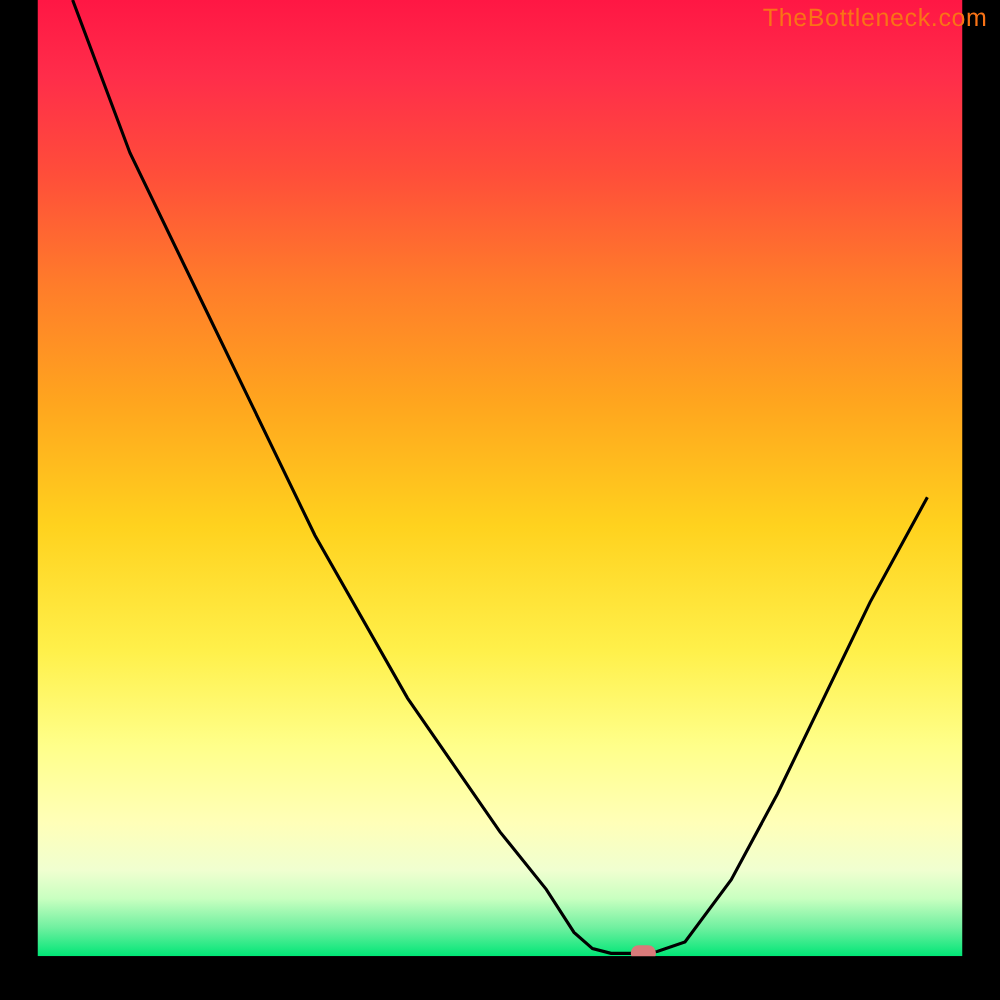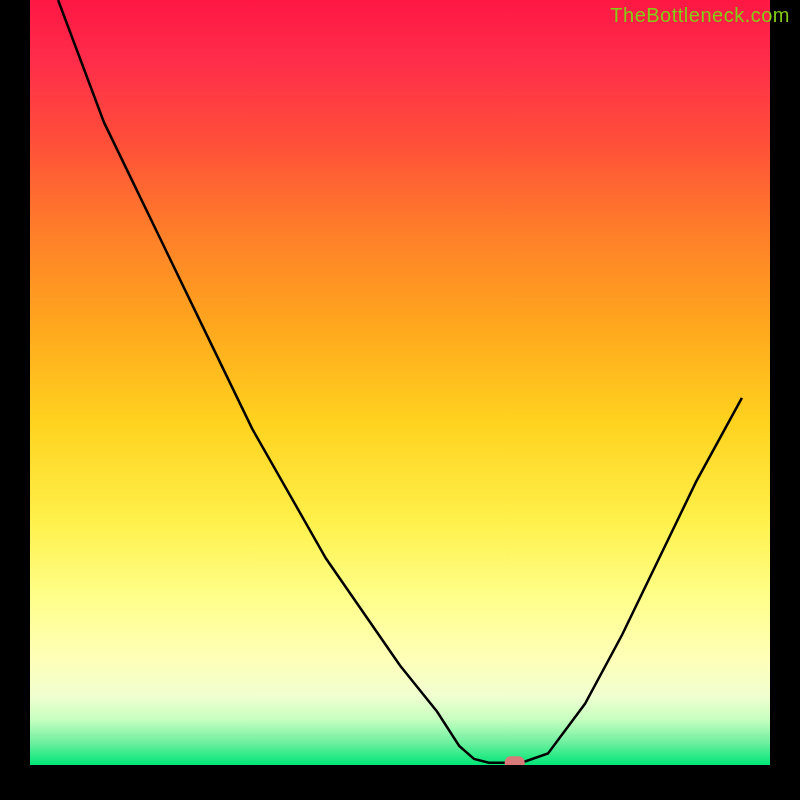--- a/index.html
+++ b/index.html
@@ -13,21 +13,21 @@
   }
   .container {
     position: relative;
     width: 800px;
     height: 800px;
   }
   .watermark {
     position: absolute;
     top: 4px;
     right: 10px;
-    color: #84cc16;
+    color: #f97316;
     font-size: 20px;
     font-weight: 500;
     z-index: 100;
     letter-spacing: 0.5px;
   }
   svg {
     display: block;
   }
 </style>
 </head>

